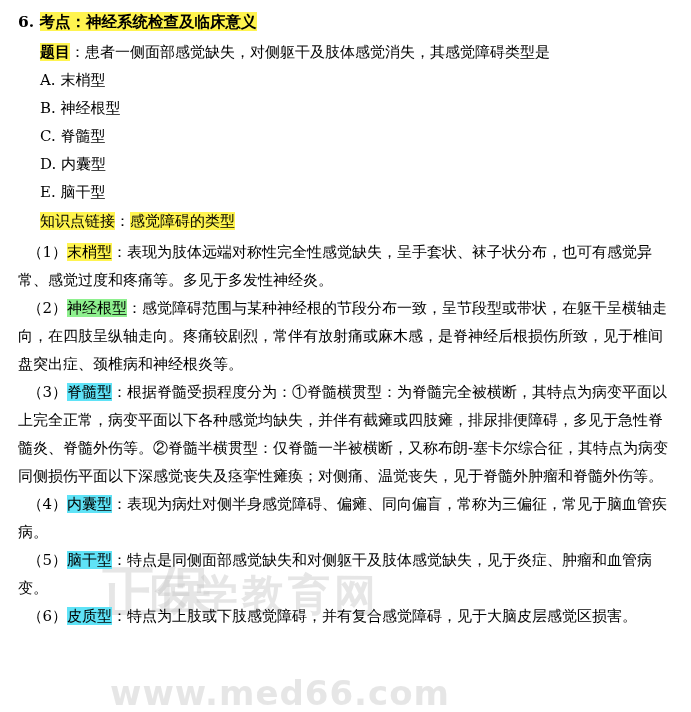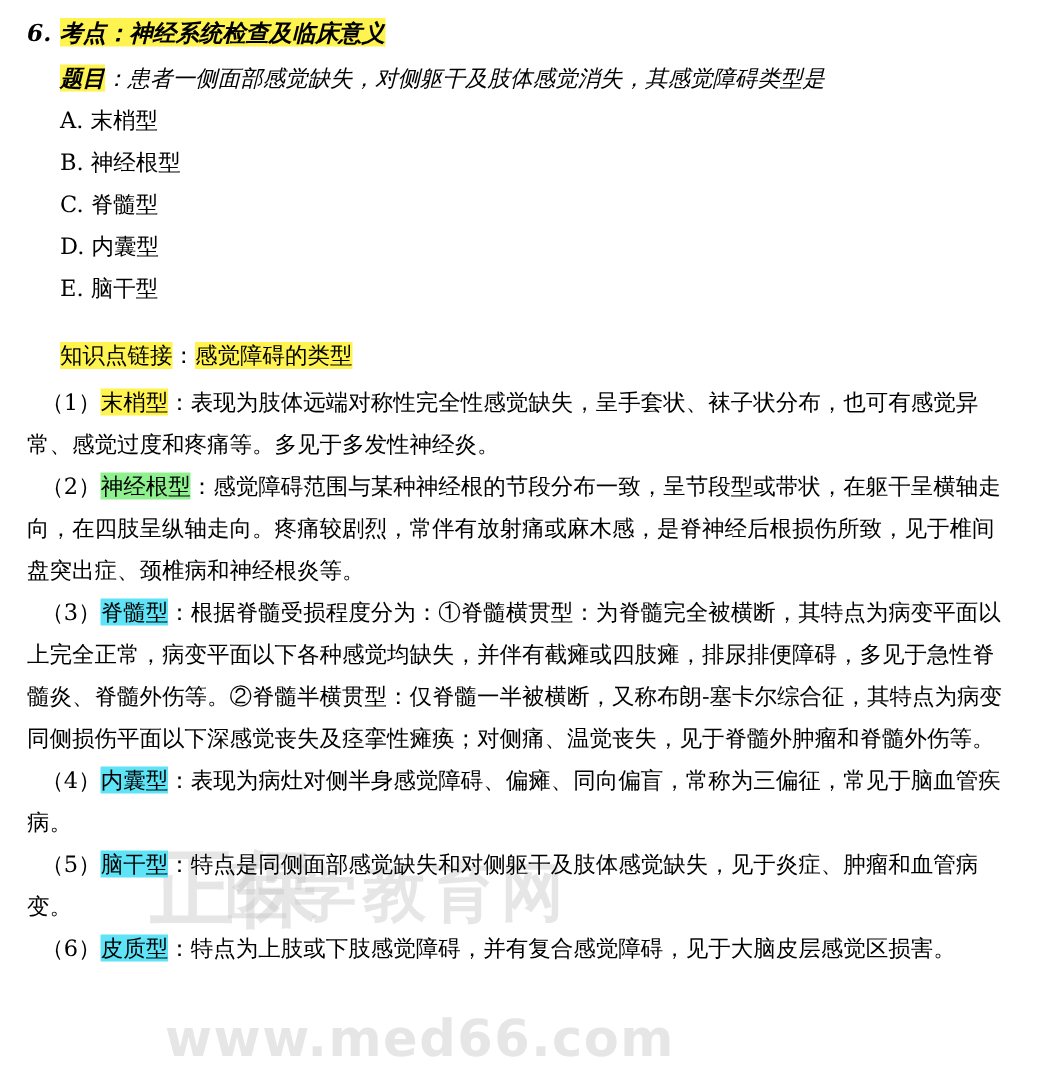--- a/index.html
+++ b/index.html
@@ -65,21 +65,20 @@
     margin-top: 36px;
   }
   .content {
     position: relative;
     z-index: 1;
   }
   .line {
     font-size: 15px;
     line-height: 28px;
     white-space: nowrap;
-    font-style: italic;
   }
   .para {
     font-size: 15px;
     line-height: 28px;
   }
   .title-line {
     font-weight: bold;
     font-size: 15.5px;
     margin-bottom: 2px;
   }
@@ -114,21 +113,21 @@
     font-size: 15px;
     line-height: 28px;
     padding-left: 22px;
   }
   .ans b {
     font-weight: bold;
   }
   .kp {
     font-size: 15px;
     line-height: 30px;
-    margin-top: 16px;
+    margin-top: 0;
     margin-bottom: 2px;
   }
 </style>
 </head>
 <body>
 
 <div class="page">
 
   <div class="watermark">
     <span class="wm-left">正保</span>

